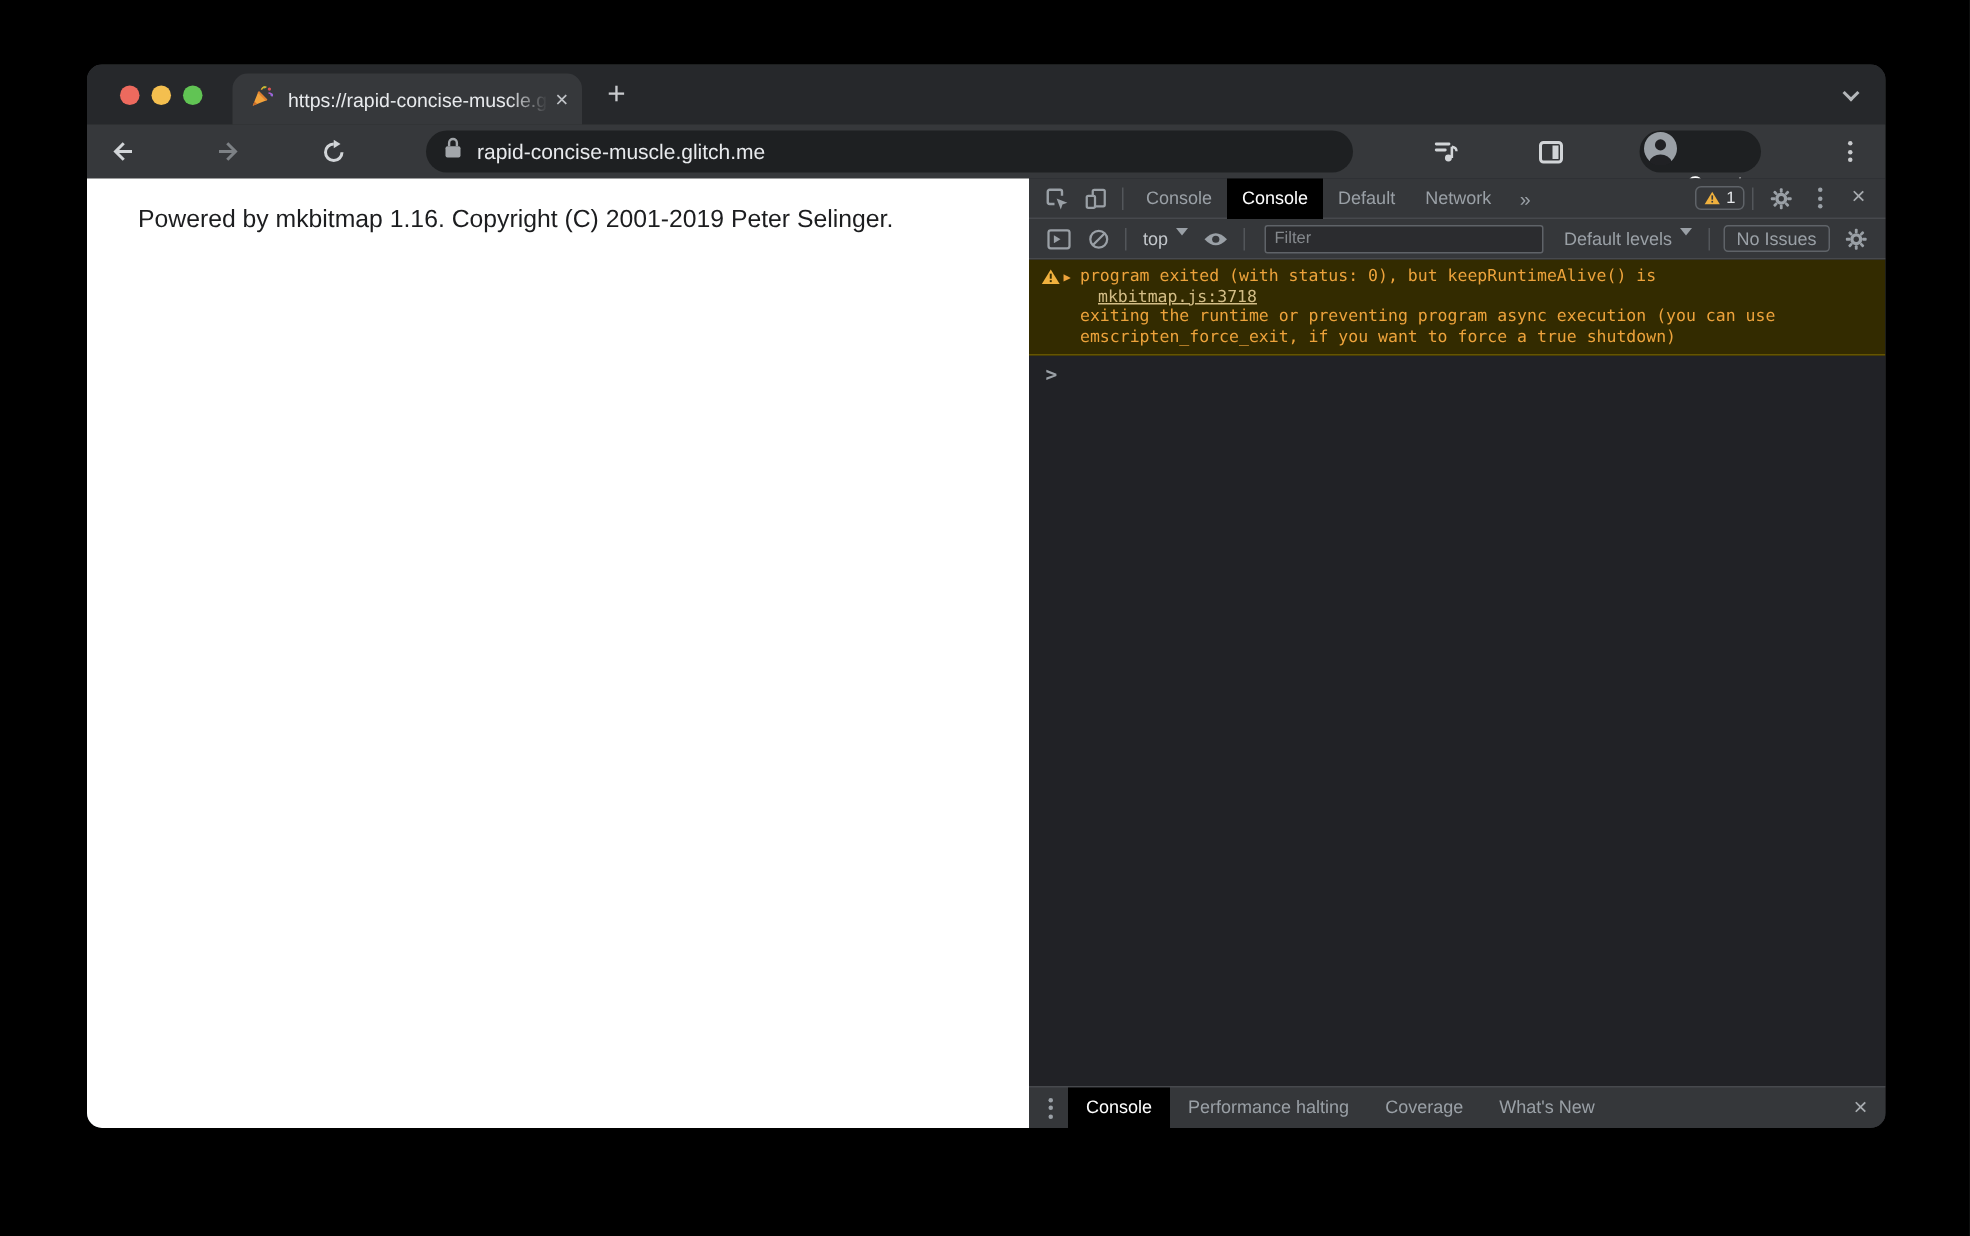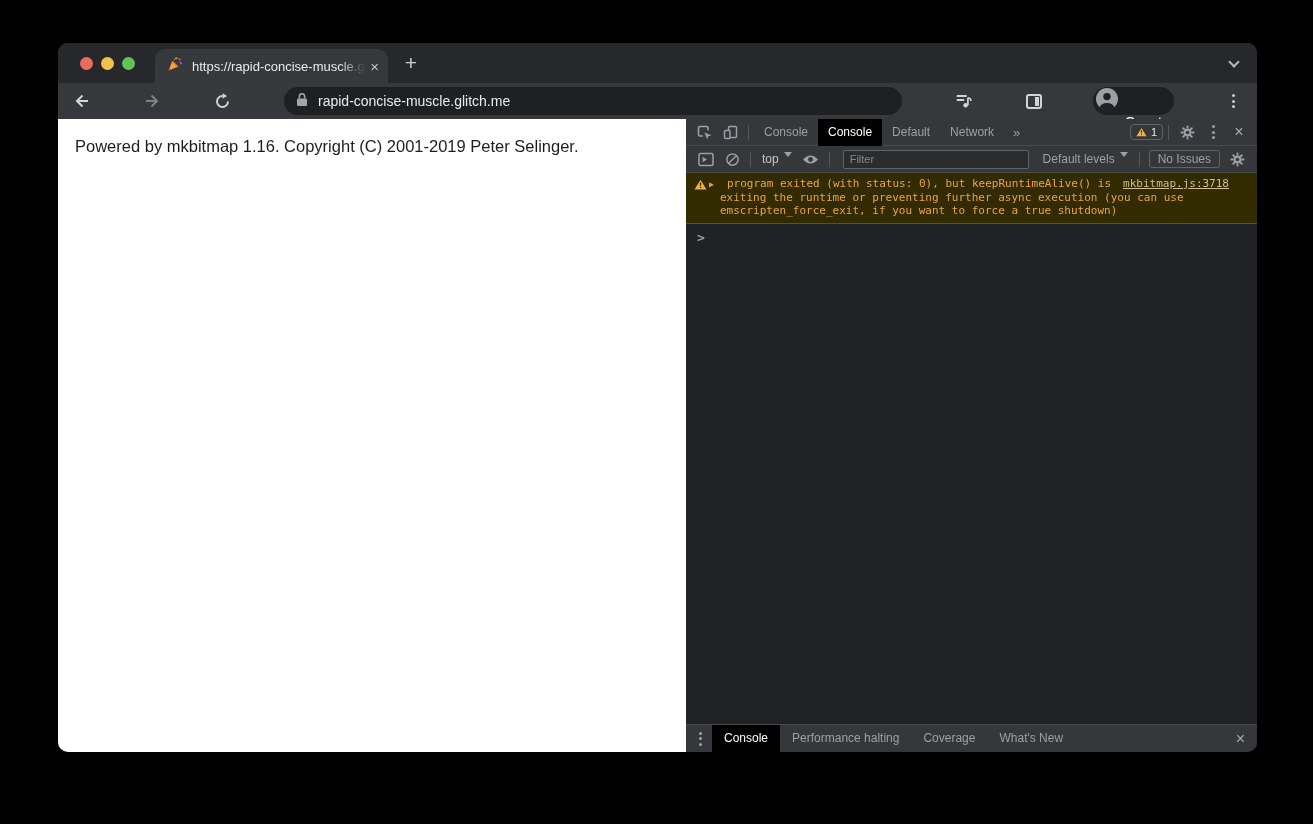--- a/index.html
+++ b/index.html
@@ -33,21 +33,21 @@
   .panel-icon { width:16px; height:15px; border:2px solid #d2d5d8; border-radius:3px; position:relative; }
   .panel-icon::after { content:""; position:absolute; right:1px; top:1px; bottom:1px; width:4px; background:#d2d5d8; }
   .guest-pill { height:28px; background:#1e2022; border-radius:14px; display:flex; align-items:center;
                 padding:0 12px 0 3px; gap:7px; margin:0 4px; flex:none; }
   .guest-label { color:#ffffff; font-size:14px;margin-top:41px; }
   .vdots { display:flex; flex-direction:column; gap:2.5px; align-items:center; }
   .vdots i { width:3px; height:3px; border-radius:50%; background:#c8cacd; }
 
   
   .content { flex:1; display:flex; min-height:0; }
-  .page { width:628px; flex:none; background:#fff; padding:18px 20px 0 17px; }
+  .page { width:628px; flex:none; background:#fff; padding:18px 20px 0 34px; }
   .page-text { color:#1c1d1f; font-size:16.5px; }
 
   
   .devtools { flex:1; display:flex; flex-direction:column; background:#212226; min-width:0; font-size:12px; color:#9aa0a6; }
   .dt-tabbar { height:27px; background:#35373a; border-bottom:1px solid #47494d; display:flex; align-items:center; padding:0 5px; flex:none; }
   .dt-icobtn { width:26px; height:26px; display:flex; align-items:center; justify-content:center; flex:none; }
   .dt-sep { width:1px; height:15px; background:#53565a; margin:0 5px; flex:none; }
   .dt-tab { padding:0 10px; height:27px; line-height:27px; flex:none; }
   .dt-tab.active { background:#000; color:#fff; }
   .more-tabs { padding:0 9px; font-size:13px; }
@@ -62,21 +62,21 @@
                   color:#e8eaed; font-size:11px; padding:0 6px; margin:0 8px; font-family:"Liberation Sans", sans-serif; }
   .filter-input::placeholder { color:#85898d; }
   .no-issues { border:1px solid #5f6368; border-radius:3px; height:18px; padding:0 8px;
                display:flex; align-items:center; color:#9aa0a6; margin:0 4px; flex:none; }
 
   .console { flex:1; overflow:hidden; font-family:"DejaVu Sans Mono","Liberation Mono",monospace; }
   .warning { background:#332b00; border-bottom:1px solid #655500; color:#eda33b; font-size:11px;
              line-height:13.5px; padding:4px 28px 5px 34px; position:relative; }
   .warn-icon { position:absolute; left:8px; top:6px; }
   .warn-caret { position:absolute; left:23px; top:5px; font-size:8px; color:#eda33b; }
-  .warn-line1 { display:flex; justify-content:flex-end; }
+  .warn-line1 { display:flex; justify-content:center;flex-direction:column; }
   .warn-link { color:#d3bd86; text-decoration:underline; margin-left:12px; white-space:nowrap; }
   .prompt-row { padding:6px 0 0 11px; }
   .prompt { color:#9aa0a6; font-size:13px; font-weight:bold; }
 
   .drawer { height:28px; background:#35373a; border-top:1px solid #47494d; display:flex; align-items:center; flex:none; }
   .drawer-dots { margin:0 10px 0 13px; }
   .drawer-tab { padding:0 12px; height:27px; line-height:27px; flex:none; }
   .drawer-tab.active { background:#000; color:#fff; }
   .close-x { color:#a7abaf; font-size:16px; line-height:16px; }
   .drawer .close-x { margin-left:auto; margin-right:12px; }
@@ -300,21 +300,21 @@
               <path d="M6 0.5 L11.5 9.5 H0.5 Z" fill="#f0b13e"></path>
               <rect x="5.4" y="3.1" width="1.2" height="3.1" fill="#332b00"></rect>
               <rect x="5.4" y="7.1" width="1.2" height="1.2" fill="#332b00"></rect>
             </svg>
           </span>
           <span class="warn-caret">▶</span>
           <div class="warn-line1">
             <span>program exited (with status: 0), but keepRuntimeAlive() is</span>
             <span class="warn-link">mkbitmap.js:3718</span>
           </div>
-          <div>exiting the runtime or preventing further async execution (you can use</div>
+          <div>exiting the runtime or preventing program async execution (you can use</div>
           <div>emscripten_force_exit, if you want to force a true shutdown)</div>
         </div>
         <div class="prompt-row">
           <span class="prompt">&gt;</span>
         </div>
       </div>
 
       <div class="drawer">
         <span class="vdots drawer-dots">
           <i style="background:#9aa0a6"></i>

